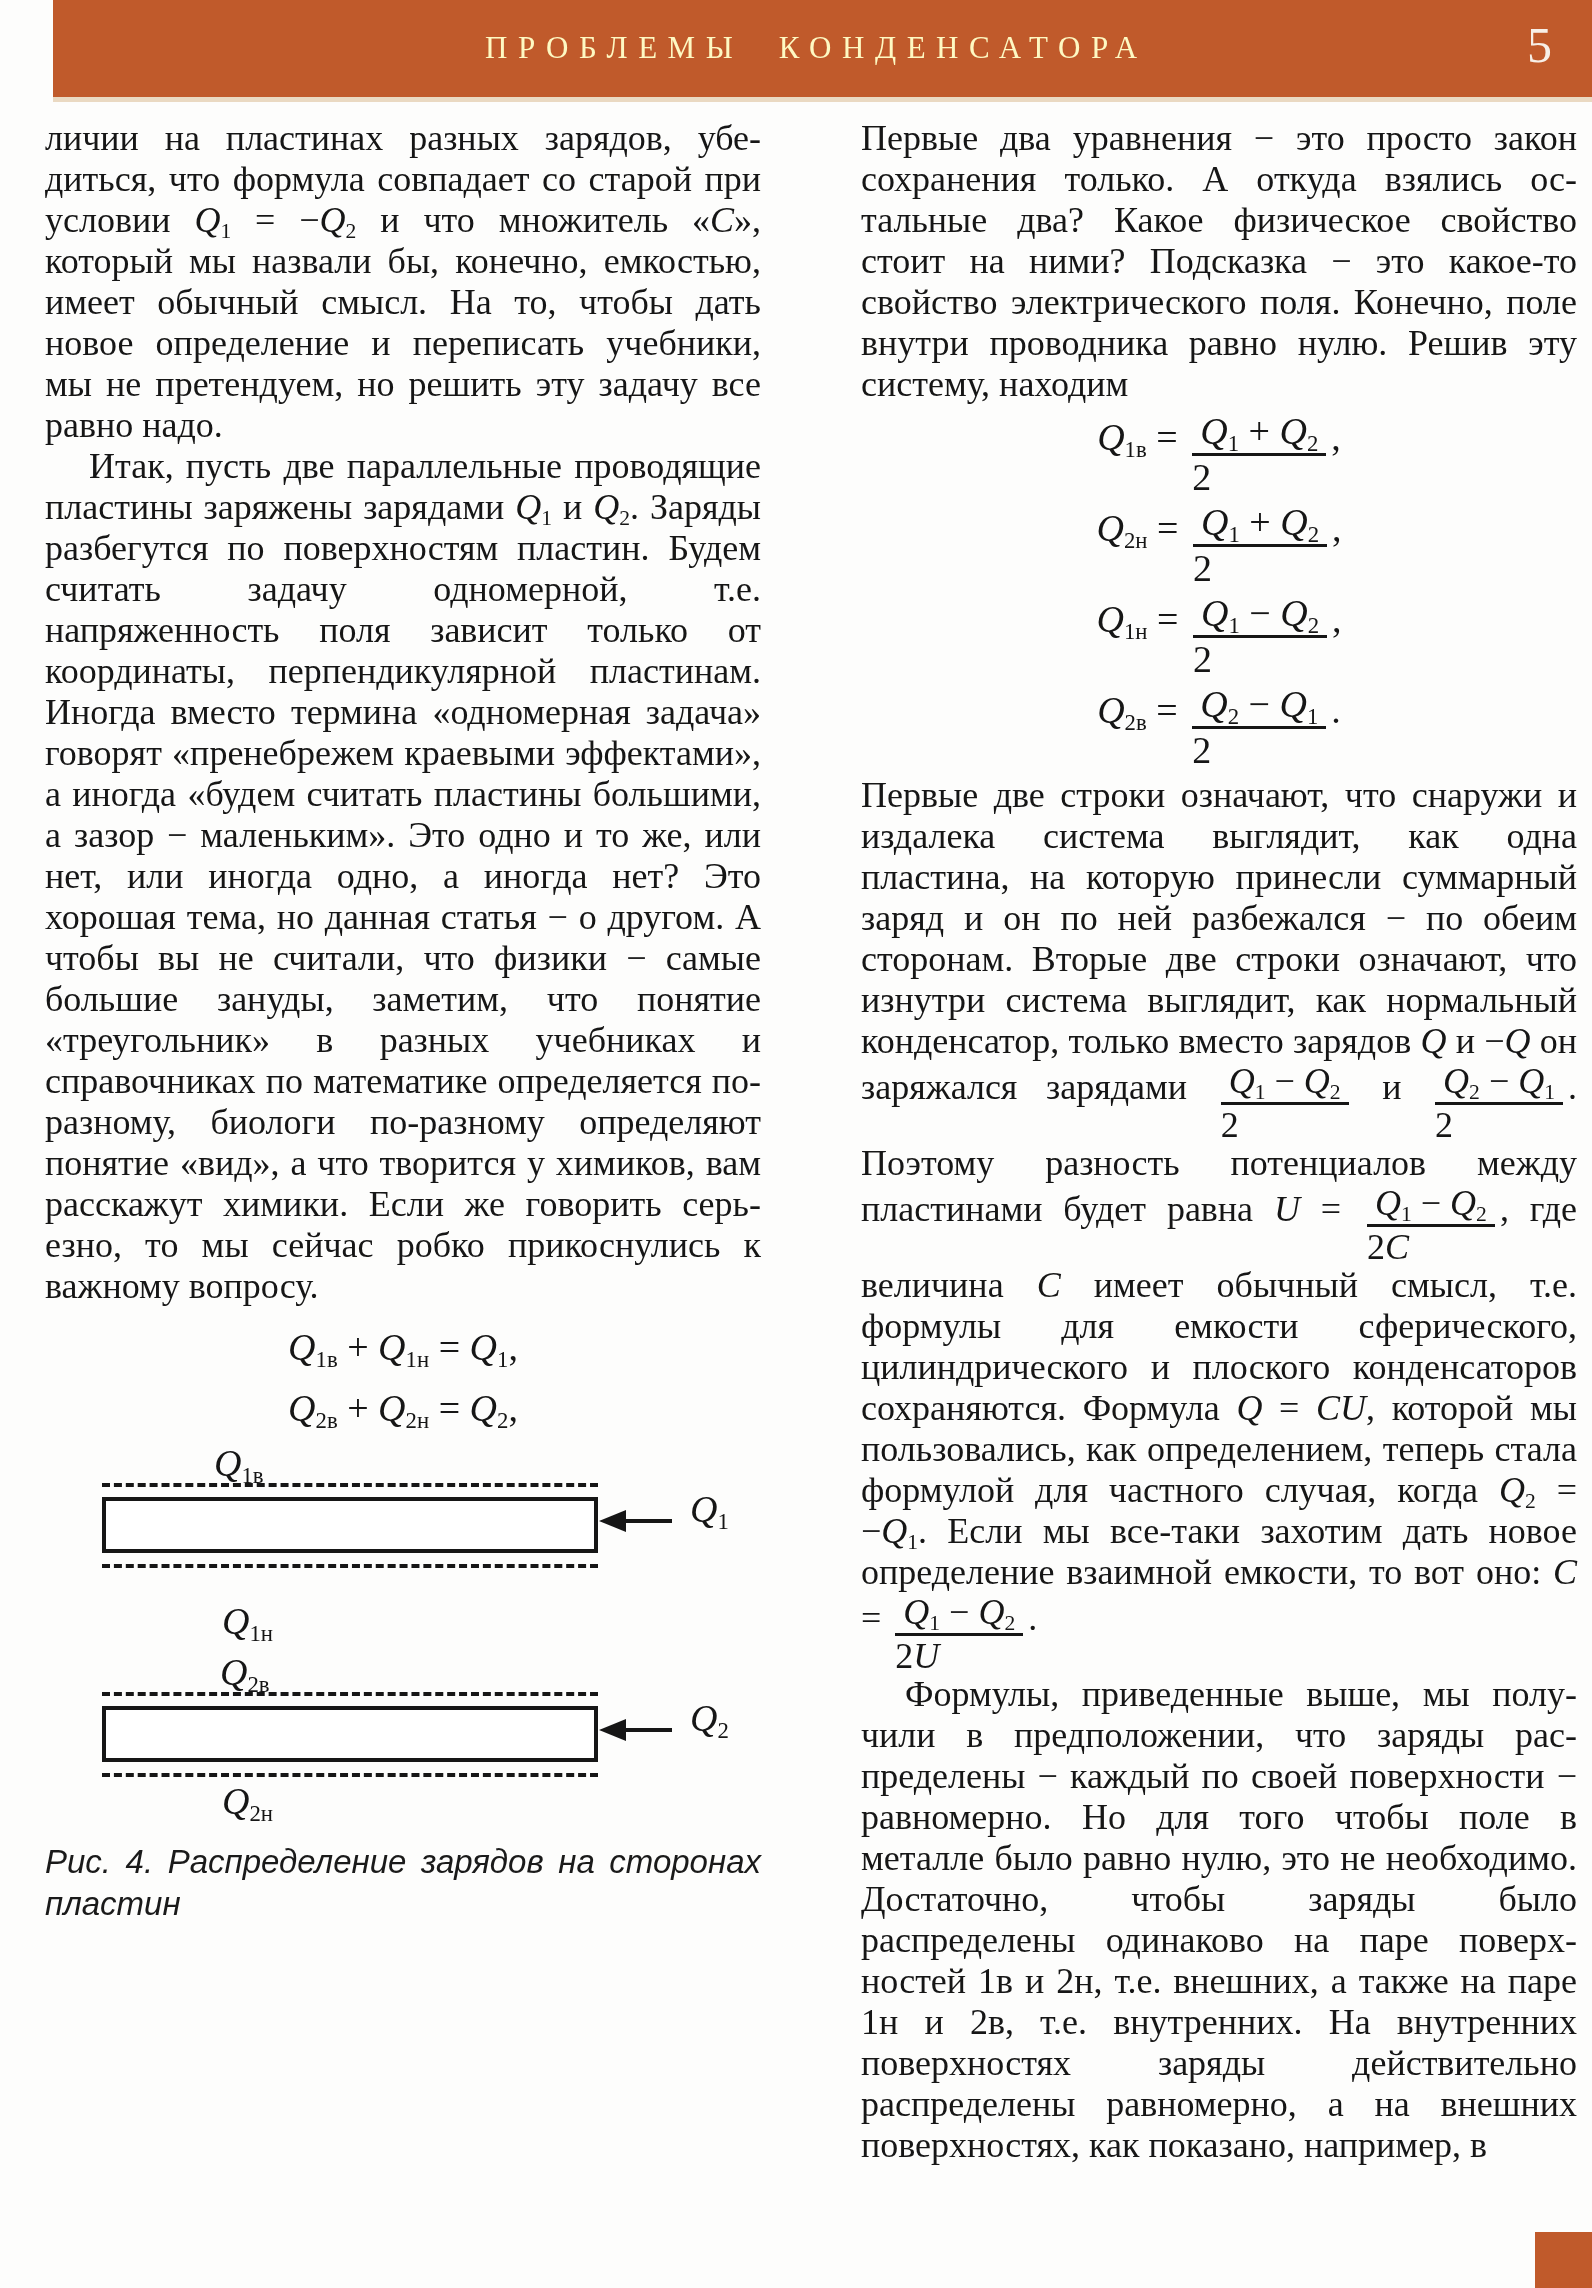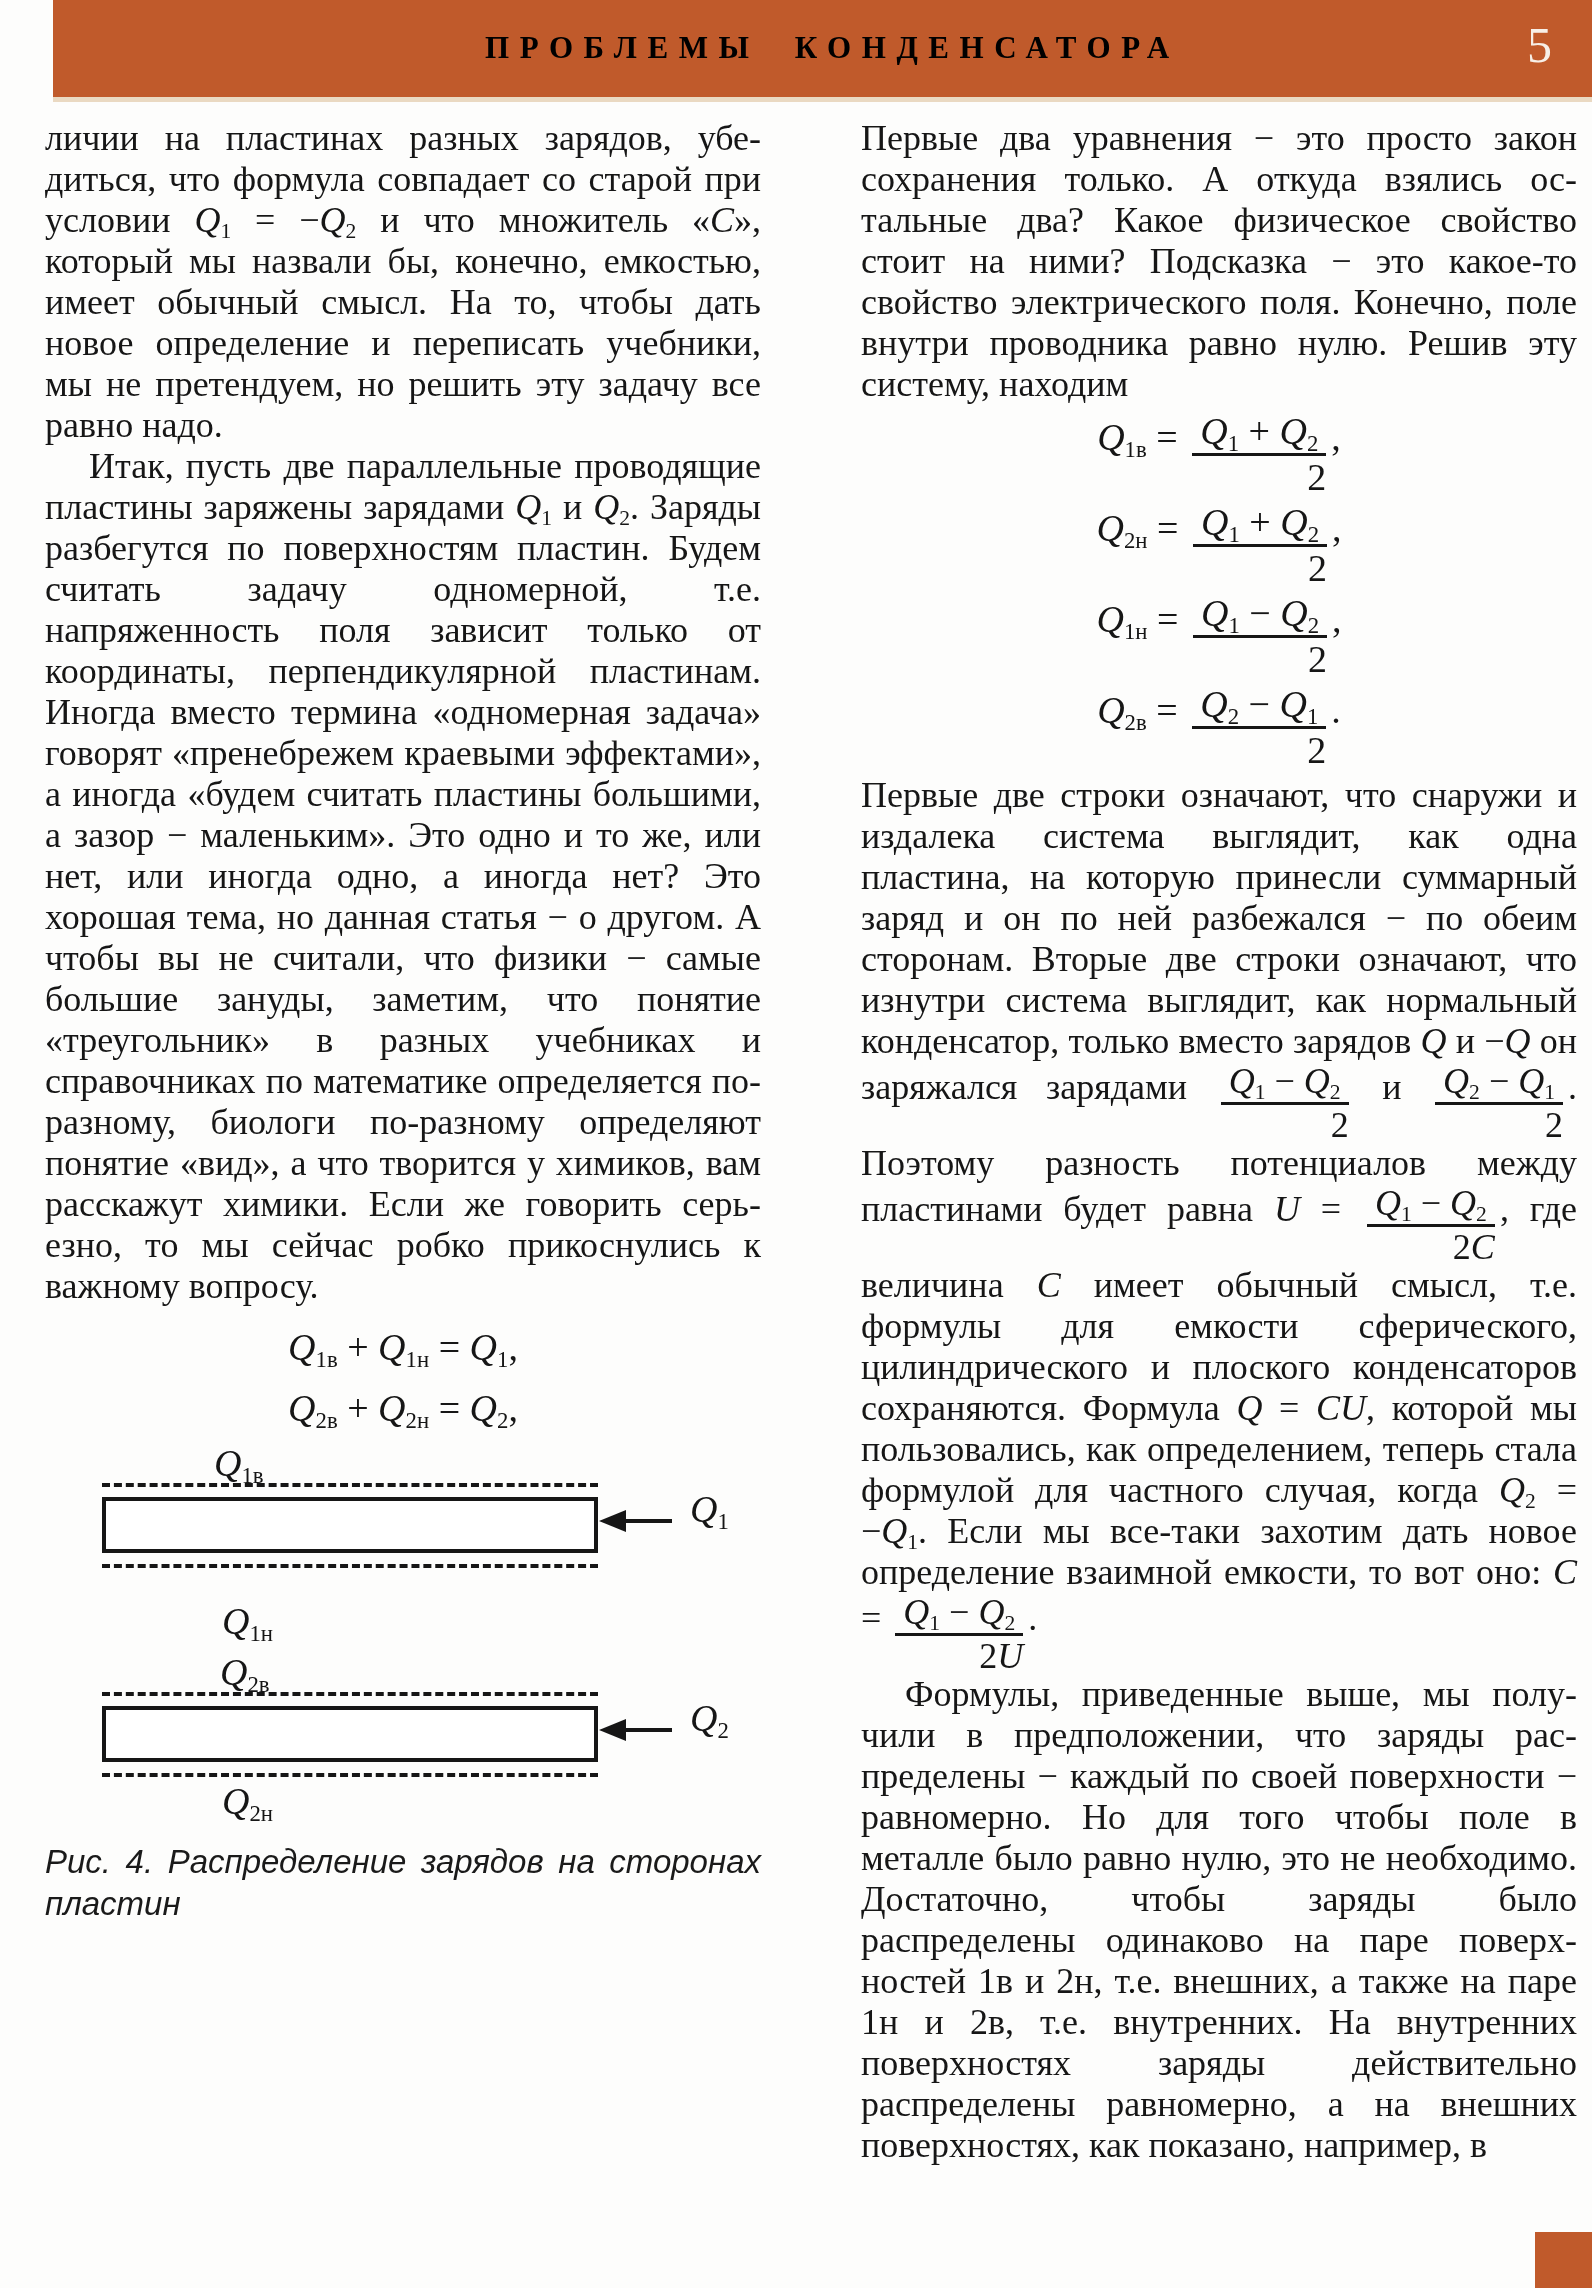--- a/index.html
+++ b/index.html
@@ -1,36 +1,36 @@
 <!DOCTYPE html>
 <html><head>
 <meta charset="utf-8">
 <style>
   html,body{margin:0;padding:0;}
   .page{position:relative;width:1592px;height:2289px;background:#fdfdfc;overflow:hidden;
         font-family:"Liberation Serif",serif;color:#161616;}
   
   .topbar{position:absolute;left:53px;right:0;top:0;height:97px;background:#c05a2b;
           border-bottom:5px solid #ead9c2;}
-  .runhead{position:absolute;left:432px;top:30px;font-size:31px;color:#000000;
-           letter-spacing:0.34em;word-spacing:0.55em;font-weight:700;white-space:nowrap;}
+  .runhead{position:absolute;left:432px;top:30px;font-size:31px;color:#fef9c3;
+           letter-spacing:0.34em;word-spacing:0.55em;font-weight:400;white-space:nowrap;}
   .pagenum{position:absolute;right:40px;top:16px;font-size:50px;color:#f7efe7;font-weight:400;}
   
   .columns{position:absolute;top:118px;left:45px;display:flex;gap:100px;}
   .col{width:716px;font-size:36px;line-height:41px;text-align:justify;}
   .col p{margin:0;text-indent:44px;}
   .col p.noindent{text-indent:0;}
   .it{font-style:italic;}
   sub{font-size:0.60em;line-height:0;vertical-align:-0.30em;font-style:normal;}
   
   .eqblock{text-align:center;}
   .eqblock-left{margin-top:14px;}
   .eqline{margin:20px 0;font-size:38px;}
   .eqblock-frac .eqline{margin:6px 0;}
-  .frac{display:inline-block;vertical-align:-1.05em;text-align:right;line-height:1.0;margin:0 5px;}
+  .frac{display:inline-block;vertical-align:-1.05em;text-align:left;line-height:1.0;margin:0 5px;}
   .frac .num{display:block;border-bottom:3px solid #161616;padding:1px 8px 3px;}
   .frac .den{display:block;padding-top:2px;}
   
   .fig{margin:0;}
   .figcanvas{position:relative;height:376px;margin-top:10px;}
   .figlabel{position:absolute;font-size:38px;}
   .dash{position:absolute;left:57px;width:496px;border-top:4px dashed #161616;}
   .plate{position:absolute;left:57px;width:488px;height:48px;border:4px solid #161616;background:#fff;}
   .arrow{position:absolute;display:flex;align-items:center;}
   .ahead{width:0;height:0;border-top:11px solid transparent;border-bottom:11px solid transparent;

